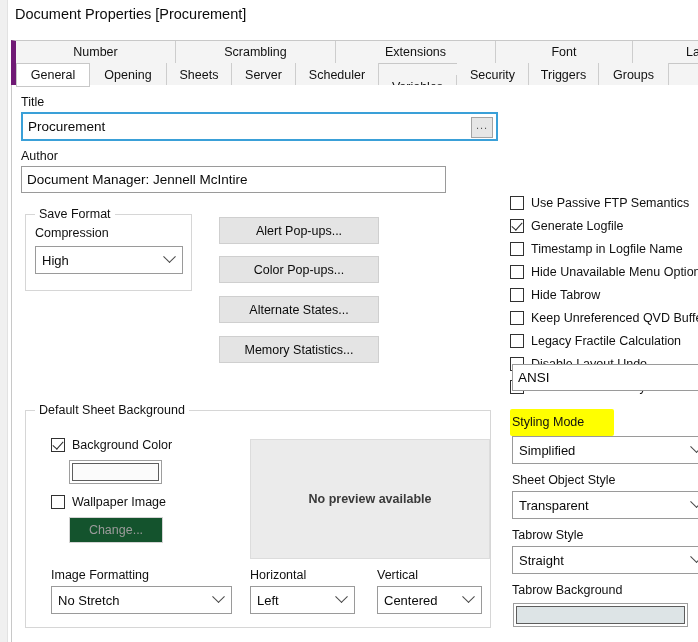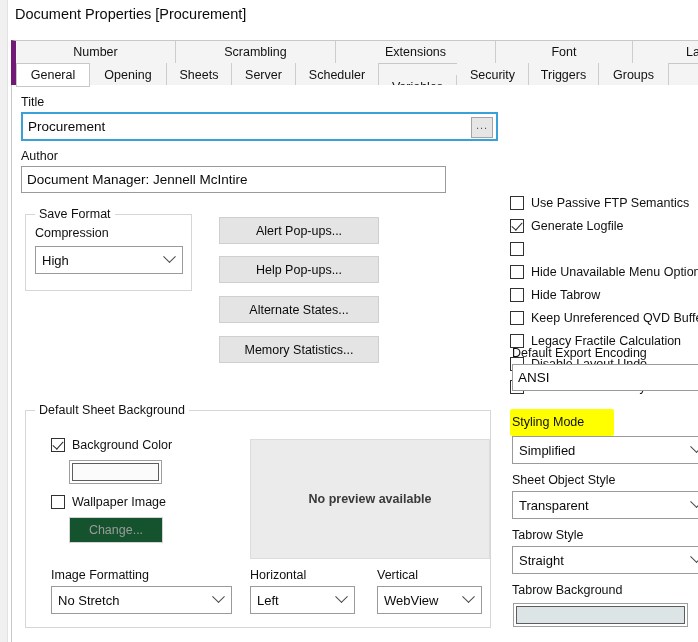--- a/index.html
+++ b/index.html
@@ -195,34 +195,35 @@
     <div class="groupbox" style="left:13px; top:129px; width:167px; height:77px;">
       <div class="gb-title">Save Format</div>
       <div class="lbl" style="left:9px; top:11px;">Compression</div>
       <div class="combo" style="left:9px; top:31px; width:148px; height:28px;">
         <span>High</span>
         <span class="chev"></span>
       </div>
     </div>
 
     <div class="btn" style="left:207px; top:132px; width:160px; height:27px;">Alert Pop-ups...</div>
-    <div class="btn" style="left:207px; top:171px; width:160px; height:27px;">Help Pop-ups...</div>
+    <div class="btn" style="left:207px; top:171px; width:160px; height:27px;">Color Pop-ups...</div>
     <div class="btn" style="left:207px; top:211px; width:160px; height:27px;">Alternate States...</div>
     <div class="btn" style="left:207px; top:251px; width:160px; height:27px;">Memory Statistics...</div>
 
     <div class="cbrow" style="left:498px; top:111px;">
       <span class="cbox"></span>
       <span class="cbl">Use Passive FTP Semantics</span>
     </div>
     <div class="cbrow" style="left:498px; top:134px;">
       <span class="cbox checked"></span>
       <span class="cbl">Generate Logfile</span>
     </div>
     <div class="cbrow" style="left:498px; top:157px;">
       <span class="cbox"></span>
+      <span class="cbl">Timestamp in Logfile Name</span>
     </div>
     <div class="cbrow" style="left:498px; top:180px;">
       <span class="cbox"></span>
       <span class="cbl">Hide Unavailable Menu Options</span>
     </div>
     <div class="cbrow" style="left:498px; top:203px;">
       <span class="cbox"></span>
       <span class="cbl">Hide Tabrow</span>
     </div>
     <div class="cbrow" style="left:498px; top:226px;">
@@ -235,21 +236,20 @@
     </div>
     <div class="cbrow" style="left:498px; top:272px;">
       <span class="cbox"></span>
       <span class="cbl">Disable Layout Undo</span>
     </div>
     <div class="cbrow" style="left:498px; top:295px;">
       <span class="cbox"></span>
       <span class="cbl">Use WebView in Layout</span>
     </div>
 
-    <div class="lbl" style="left:500px; top:261px;">Default Export Encoding</div>
     <div class="textbox" style="left:500px; top:279px; width:198px; height:27px;">
       <span>ANSI</span>
     </div>
 
     <div class="highlight" style="left:498px; top:324px; width:104px; height:27px;"></div>
     <div class="lbl hl-text" style="left:500px; top:330px;">Styling Mode</div>
     <div class="combo" style="left:500px; top:351px; width:198px; height:28px;">
       <span>Simplified</span>
       <span class="chev"></span>
     </div>
@@ -299,19 +299,19 @@
       </div>
 
       <div class="lbl" style="left:224px; top:157px;">Horizontal</div>
       <div class="combo" style="left:224px; top:175px; width:105px; height:28px;">
         <span>Left</span>
         <span class="chev"></span>
       </div>
 
       <div class="lbl" style="left:351px; top:157px;">Vertical</div>
       <div class="combo" style="left:351px; top:175px; width:105px; height:28px;">
-        <span>WebView</span>
+        <span>Centered</span>
         <span class="chev"></span>
       </div>
     </div>
 
   </div>
 </div>
 
 </body></html>

